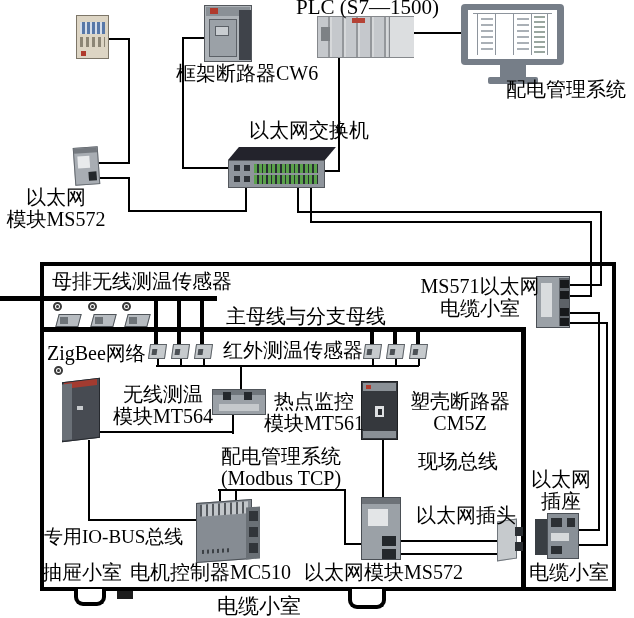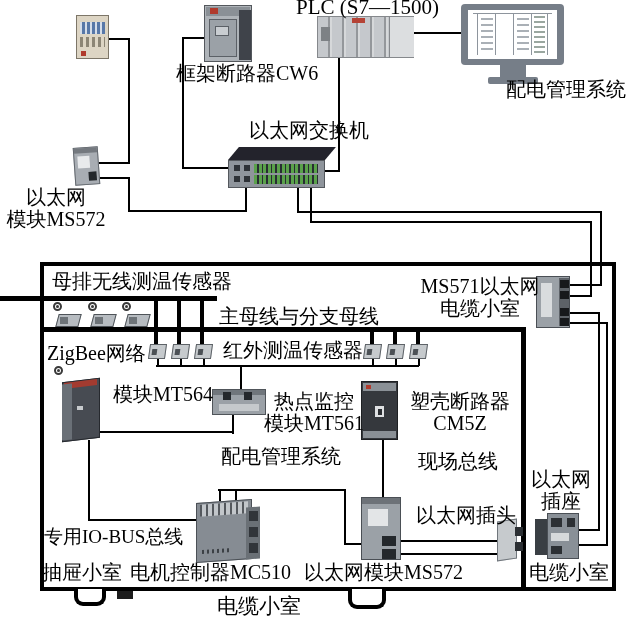--- a/index.html
+++ b/index.html
@@ -242,40 +242,42 @@
   <div class="lbl ctr" style="left:456px;top:78px;width:164px;margin-left:28px;">
     <div>配电管理系统</div>
   </div>
   <div class="lbl" style="left:222px;top:119px;margin-left:27px;">以太网交换机</div>
   <div class="lbl ctr" style="left:3px;top:186px;width:106px;">
     <div>以太网</div>
     <div>模块MS572</div>
   </div>
 
   <div class="lbl" style="left:52px;top:270px;">母排无线测温传感器</div>
-  <div class="lbl" style="left:219px;top:305px;text-align:center;">主母线与分支母线</div>
+  <div class="lbl" style="left:226px;top:305px;text-align:center;">主母线与分支母线</div>
   <div class="lbl ctr" style="left:405px;top:275px;width:150px;">
     <div>MS571以太网</div>
     <div>电缆小室</div>
   </div>
   <div class="lbl" style="left:47px;top:342px;">ZigBee网络</div>
   <div class="lbl" style="left:223px;top:339px;">红外测温传感器</div>
   <div class="lbl ctr" style="left:103px;top:383px;width:120px;">
+    <div>无线测温</div>
     <div>模块MT564</div>
   </div>
   <div class="lbl ctr" style="left:262px;top:390px;width:104px;">
     <div>热点监控</div>
     <div>模块MT561</div>
   </div>
   <div class="lbl ctr" style="left:398px;top:390px;width:124px;text-align:center;">
     <div>塑壳断路器</div>
     <div>CM5Z</div>
   </div>
   <div class="lbl ctr" style="left:205px;top:445px;width:152px;">
     <div>配电管理系统</div>
+    <div>(Modbus TCP)</div>
   </div>
   <div class="lbl ctr" style="left:396px;top:450px;width:124px;">
     <div>现场总线</div>
   </div>
   <div class="lbl" style="left:416px;top:504px;">以太网插头</div>
   <div class="lbl ctr" style="left:529px;top:468px;width:64px;">
     <div>以太网</div>
     <div>插座</div>
   </div>
   <div class="lbl" style="left:44px;top:526px;font-size:19px;">专用IO-BUS总线</div>

